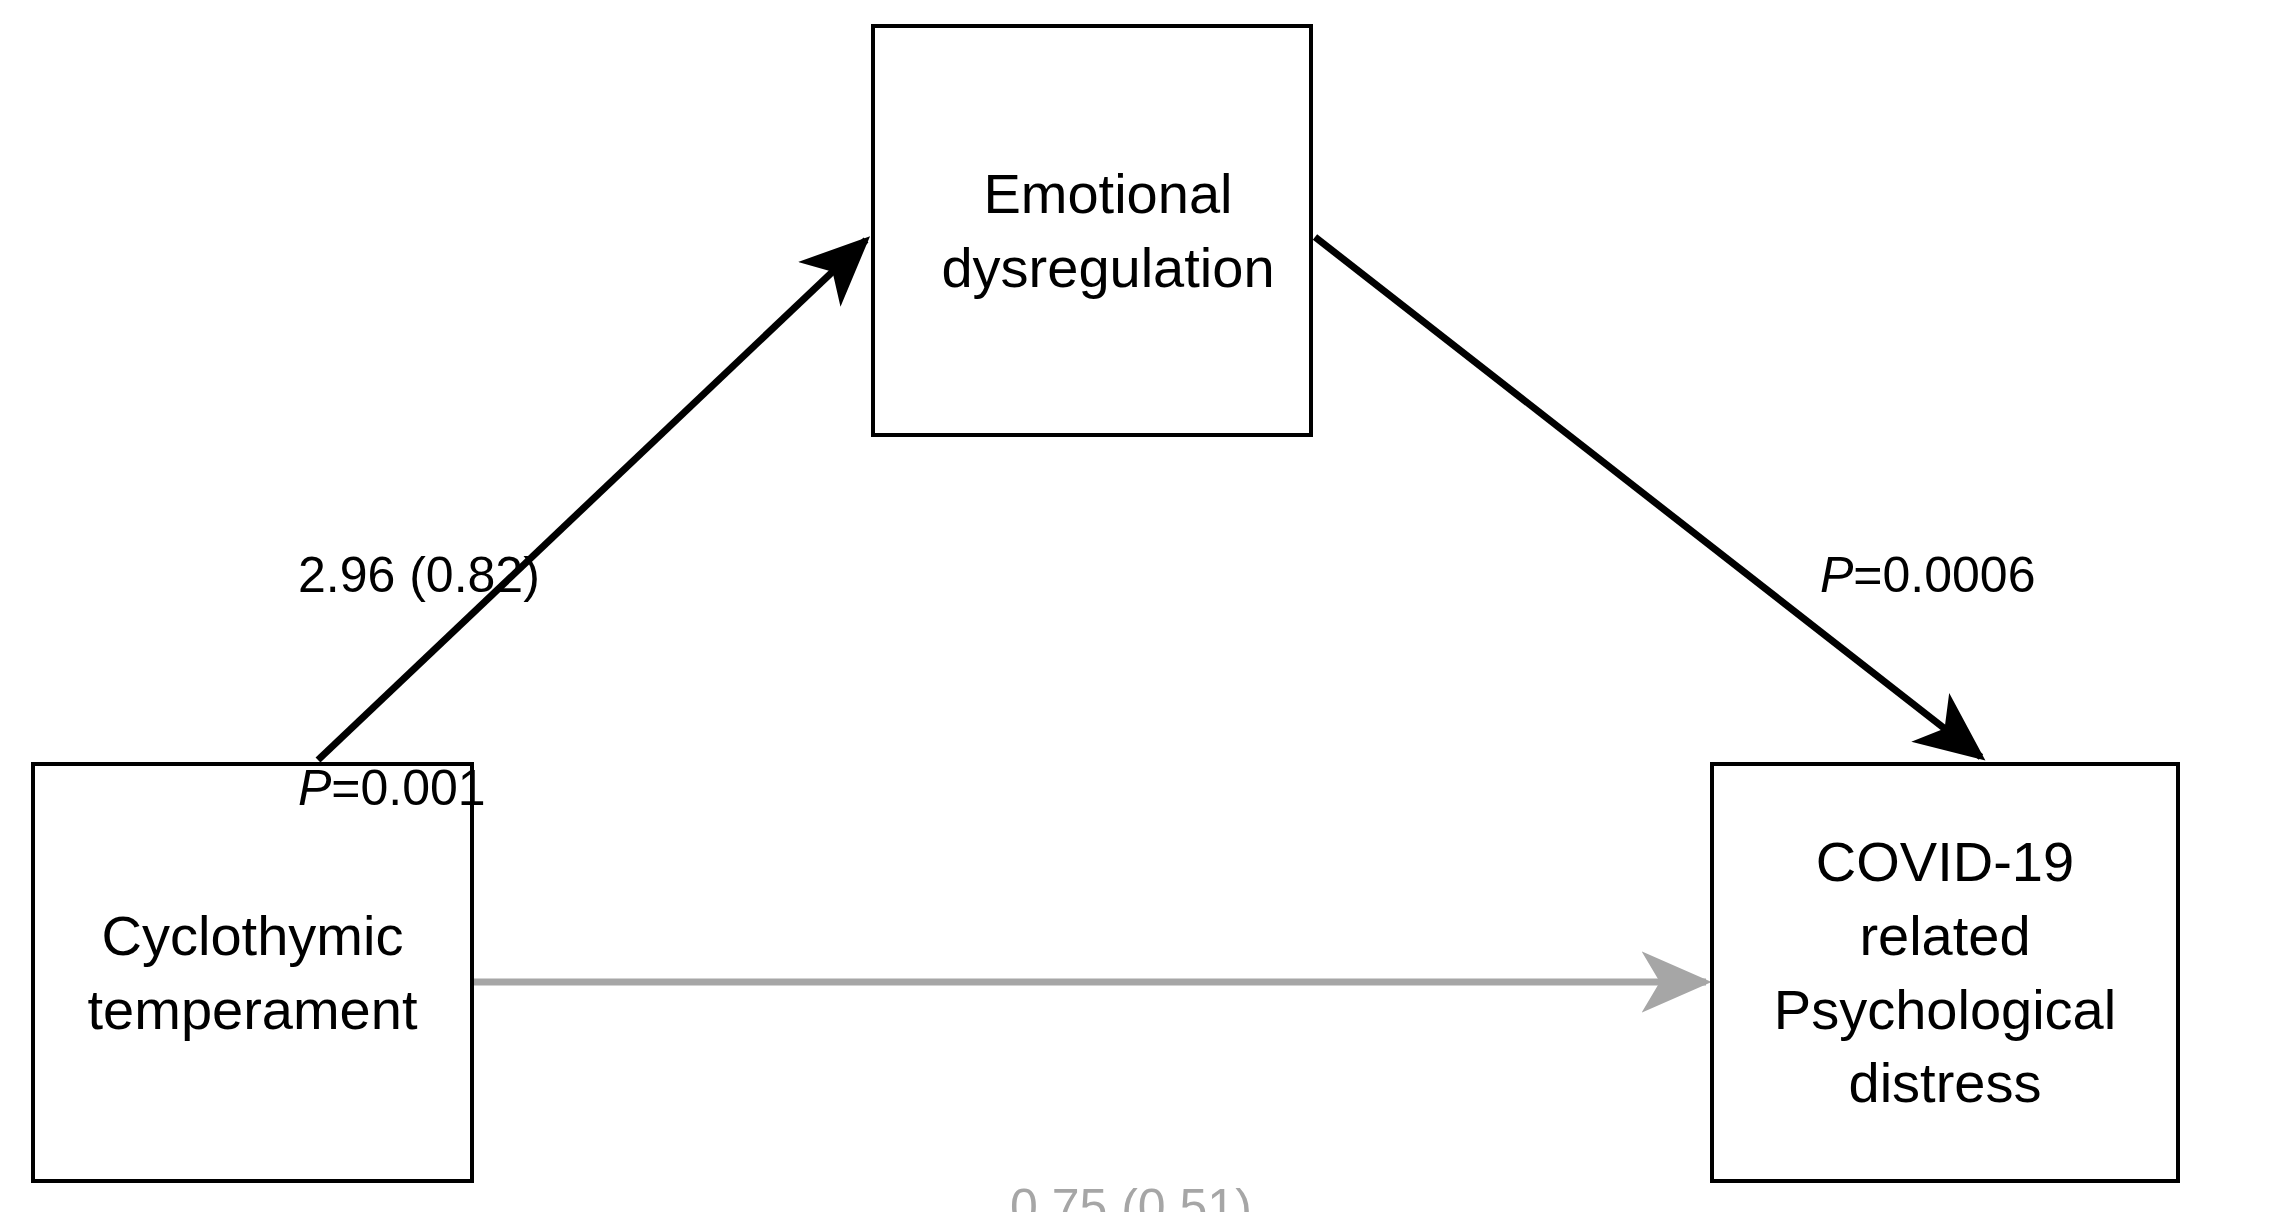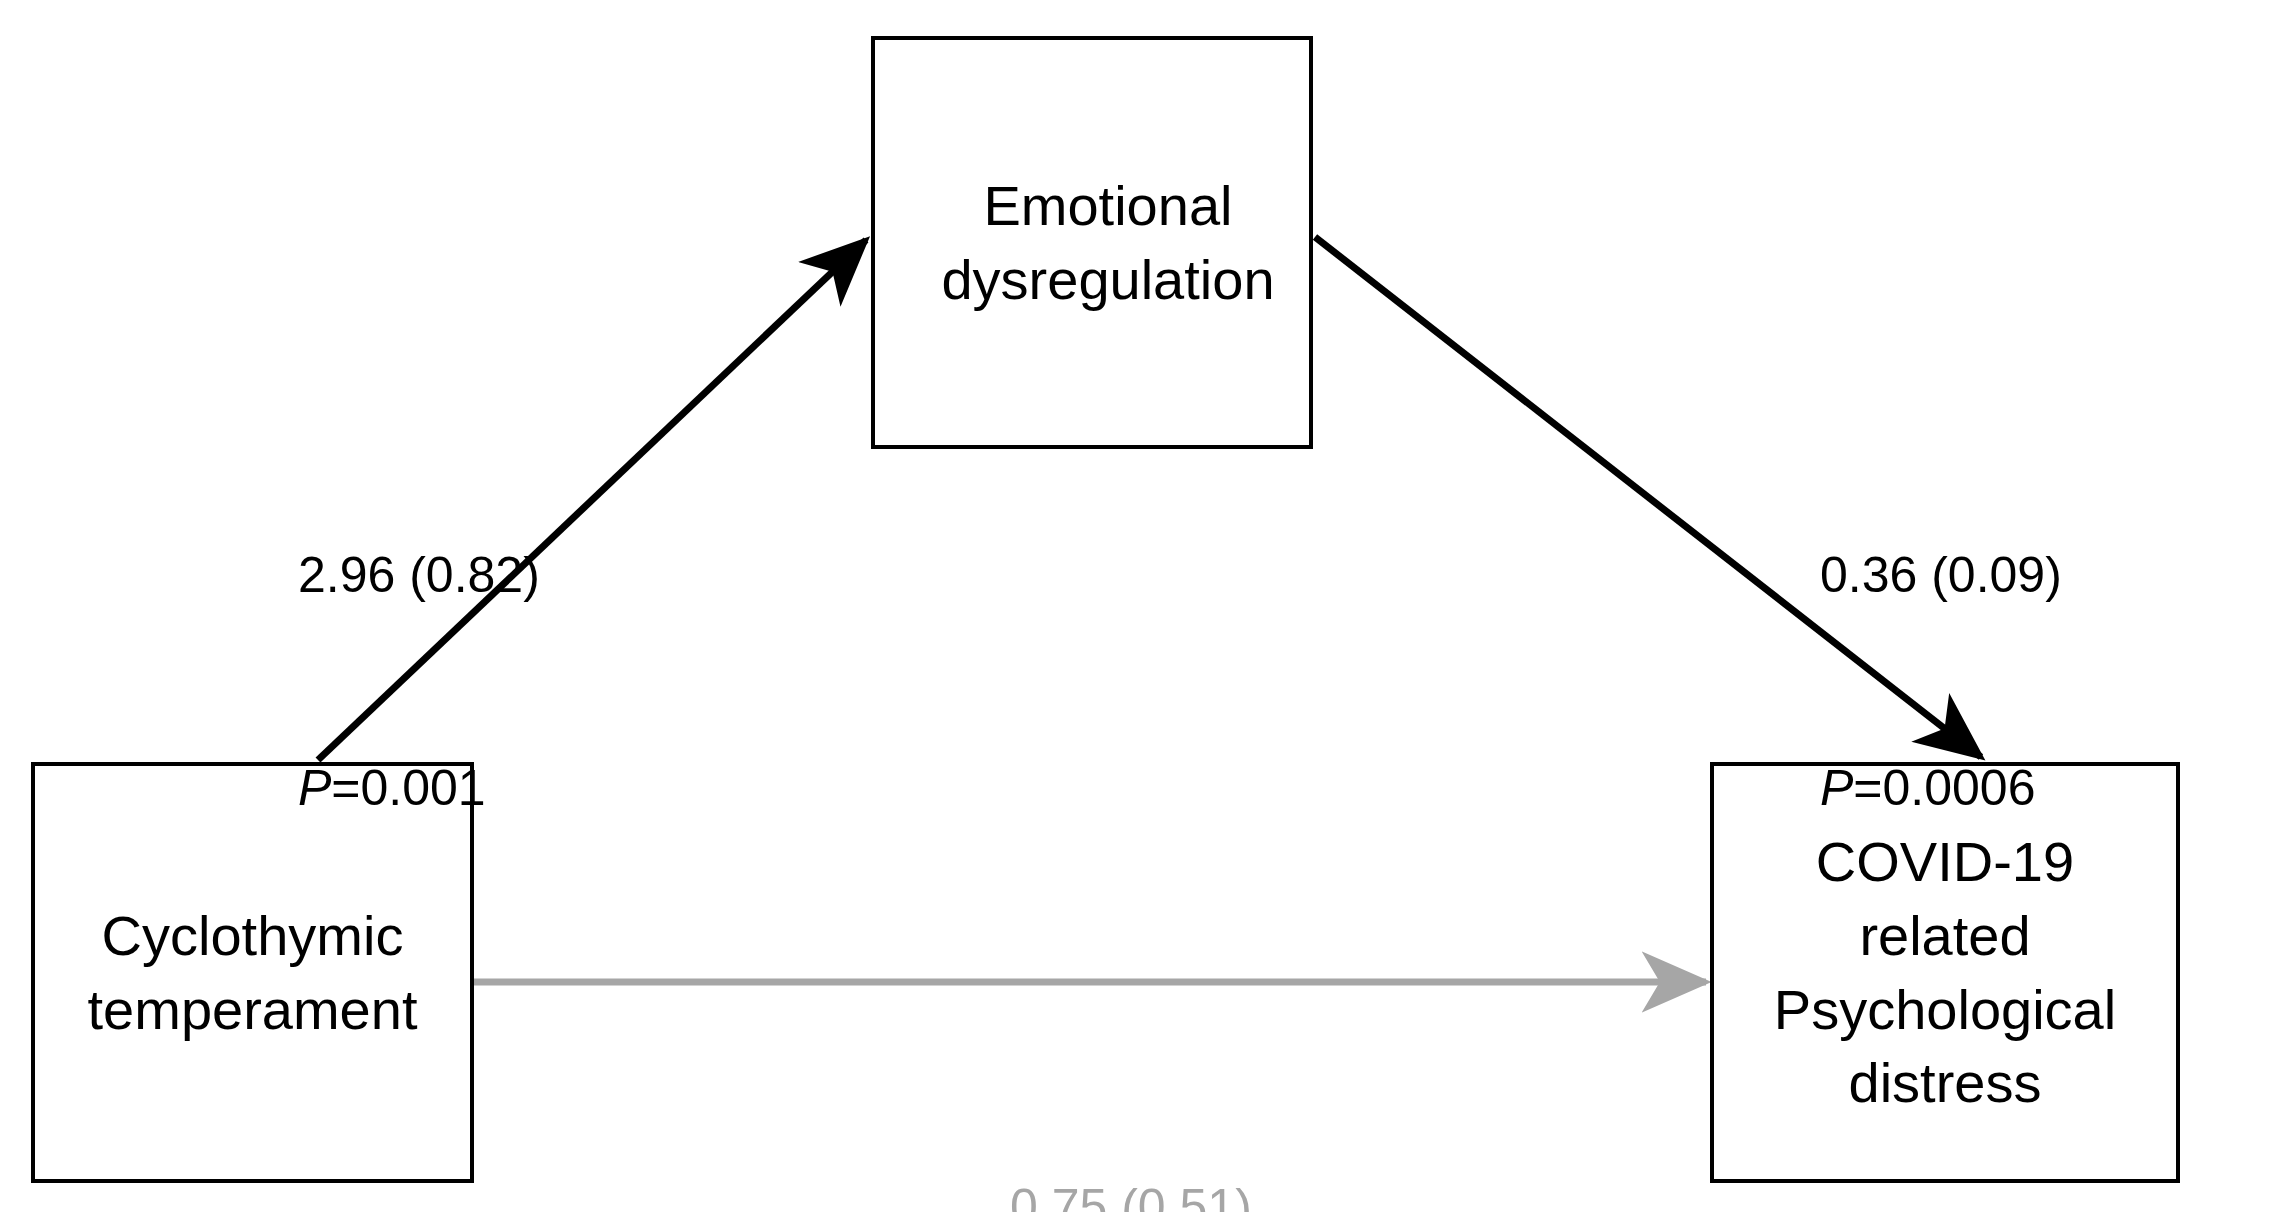--- a/index.html
+++ b/index.html
@@ -30,21 +30,21 @@
     font-family: "Liberation Sans", sans-serif;
     z-index: 3;
   }
   .node-label {
     display: block;
     white-space: pre-line;
     padding: 0 10px;
   }
   #node-mediator {
     left: 871px;
-    top: 36px;
+    top: 24px;
     width: 442px;
     height: 413px;
     padding-left: 32px;
   }
   #node-predictor {
     left: 31px;
     top: 762px;
     width: 443px;
     height: 421px;
     text-align: center;
@@ -132,21 +132,20 @@
 Psychological
 distress</span>
   </div>
 
   <div class="path-label" id="label-a">
     <span class="coef">2.96 (0.82)</span>
     <span class="pval"><span class="p-italic">P</span><span>=0.001</span></span>
   </div>
 
   <div class="path-label" id="label-b">
-    <span class="coef">0.36 (0.09)</span>
     <span class="pval"><span class="p-italic">P</span><span>=0.0006</span></span>
   </div>
 
   <div class="path-label" id="label-c">
     <span class="coef">0.75 (0.51)</span>
     
   </div>
 
 </div>
 

